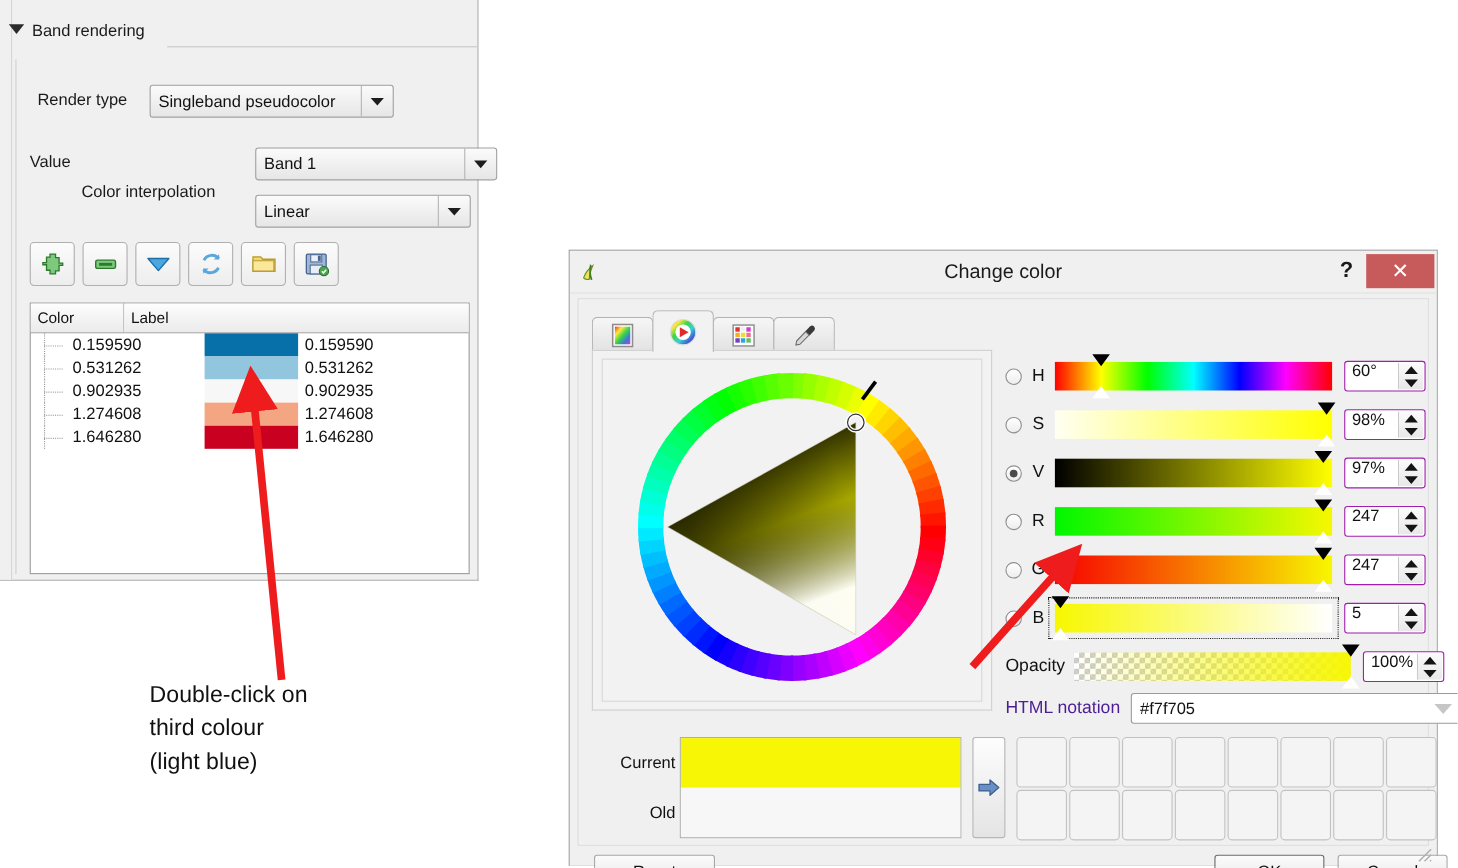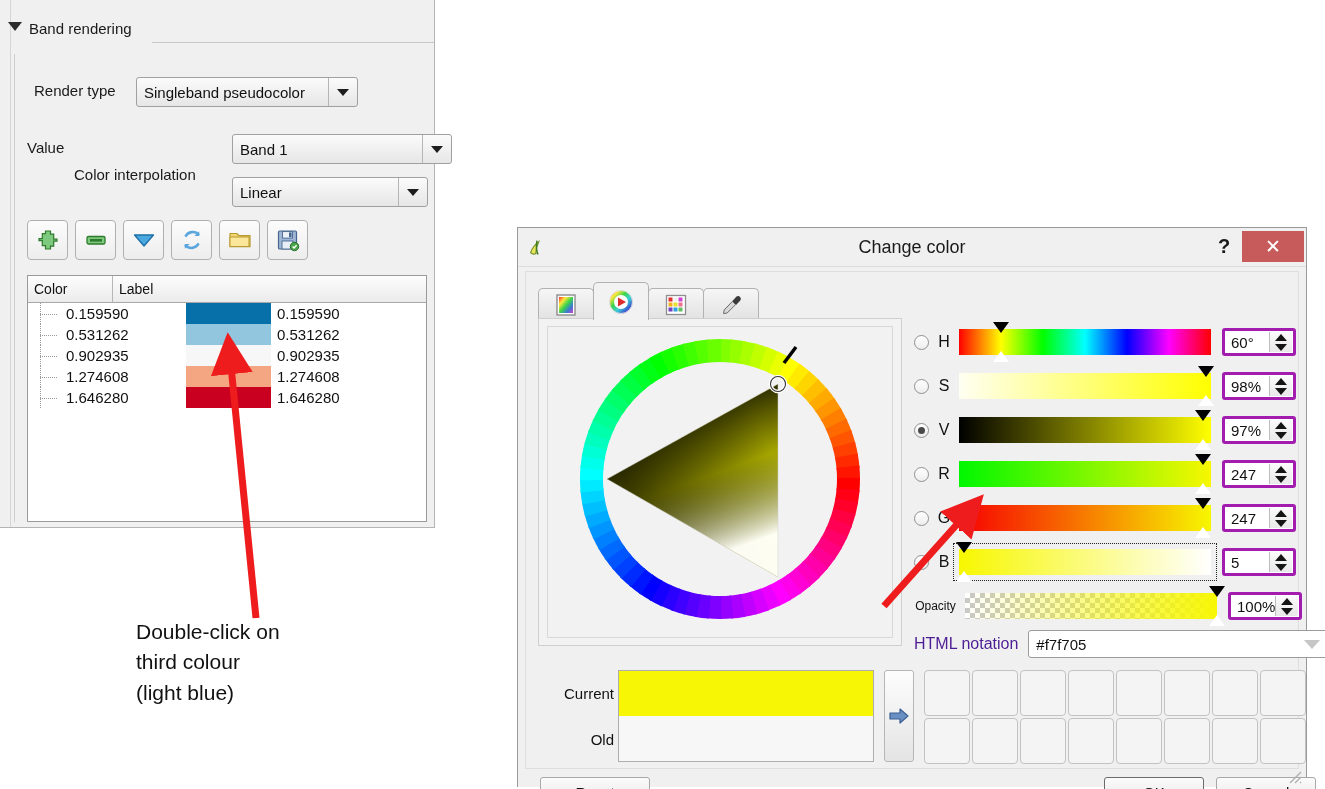--- a/index.html
+++ b/index.html
@@ -86,32 +86,32 @@
   .srow{position:relative;height:44px;display:flex;align-items:center;}
   .radio{width:15px;height:15px;border-radius:50%;border:1px solid #909090;background:linear-gradient(#fff,#ededed);
       box-sizing:border-box;position:relative;flex:0 0 auto;}
   .radio.on:after{content:"";position:absolute;left:3px;top:3px;width:7px;height:7px;border-radius:50%;background:#4a4a4a;}
   .srow .slbl{width:30px;text-align:center;font-size:16px;color:#111;flex:0 0 auto;}
   .strip-wrap{position:relative;width:252px;height:26px;flex:0 0 auto;}
   .strip{position:absolute;left:0;top:0;width:100%;height:26px;}
   .mk{position:absolute;width:0;height:0;border-left:8px solid transparent;border-right:8px solid transparent;}
   .mk.top{border-top:11px solid #000;top:-7px;}
   .mk.bot{border-bottom:11px solid #fff;bottom:-7px;}
-  .spin{position:relative;width:74px;height:28px;margin-left:11px;background:#fff;border:3px solid #a21caf;
-      border-radius:3px;display:flex;align-items:center;box-sizing:border-box;flex:0 0 auto;}
+  .spin{position:relative;width:74px;height:28px;margin-left:11px;background:#fff;border:1px solid #a21caf;
+      border-radius:3px;display:flex;align-items:flex-start;box-sizing:border-box;flex:0 0 auto;}
   .spin .sv{padding-left:6px;font-size:15px;color:#111;}
   .spin .sbtns{position:absolute;right:1px;top:1px;bottom:1px;width:22px;
       background:linear-gradient(#fbfbfb,#e8e8e8);border-left:1px solid #bdbdbd;
       display:flex;flex-direction:column;align-items:center;justify-content:space-around;border-radius:0 2px 2px 0;}
   .up-tri{width:0;height:0;border-left:6px solid transparent;border-right:6px solid transparent;border-bottom:7px solid #141414;}
   .down-tri{width:0;height:0;border-left:6px solid transparent;border-right:6px solid transparent;border-top:7px solid #141414;}
   .focusbox{position:absolute;left:-6px;top:-6px;width:264px;height:38px;border:1px dotted #222;box-sizing:border-box;}
 
   #opacity-row{position:relative;height:44px;display:flex;align-items:center;}
-  #opacity-row .olbl{width:76px;font-size:12px;color:#111;text-align:center;padding-right:8px;box-sizing:border-box;}
+  #opacity-row .olbl{width:76px;font-size:16px;color:#111;text-align:left;padding-right:8px;box-sizing:border-box;}
 
   #html-row{position:absolute;left:388px;top:358px;display:flex;align-items:center;}
   #html-row .hlbl{font-size:16px;color:#4c1d95;white-space:nowrap;}
   #html-field{margin-left:10px;width:300px;height:28px;background:#fff;border:1px solid #9b9b9b;border-radius:3px;
       display:flex;align-items:center;position:relative;box-sizing:border-box;}
   #html-field .hv{padding-left:7px;font-size:15px;color:#111;}
   #html-field .hdrop{position:absolute;right:7px;width:0;height:0;border-left:8px solid transparent;
       border-right:8px solid transparent;border-top:9px solid #c6c6c6;}
 
   

